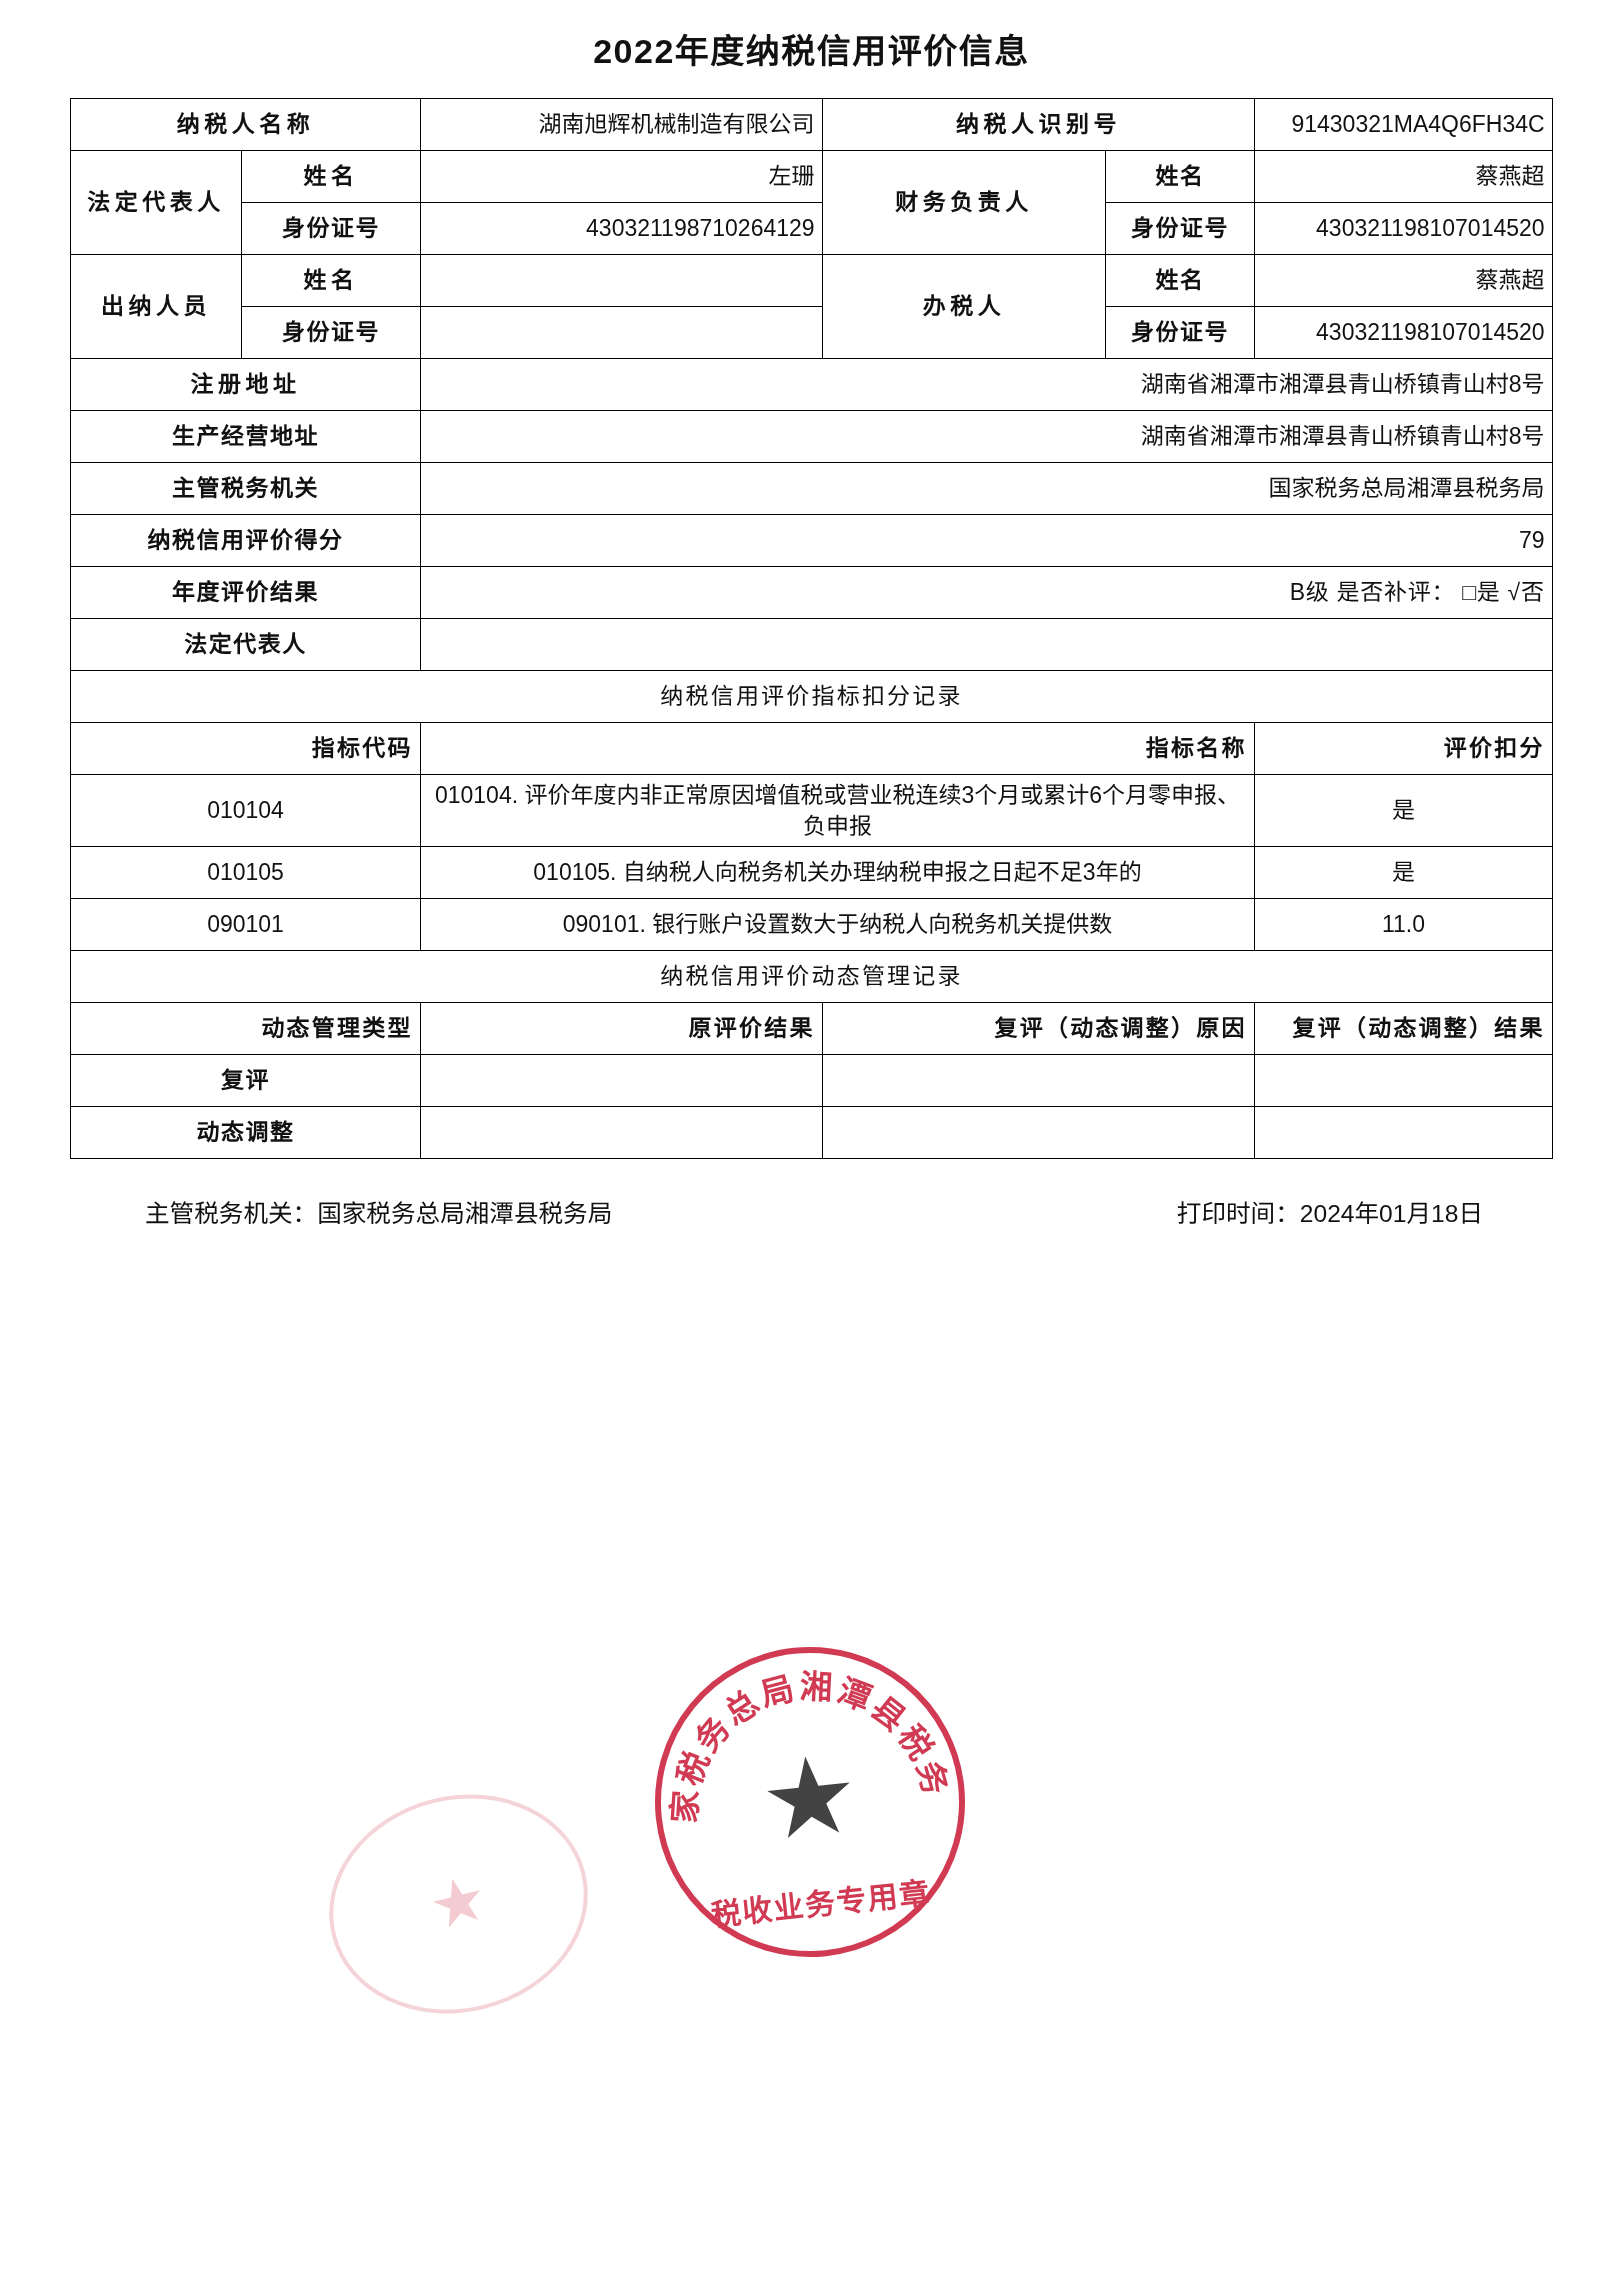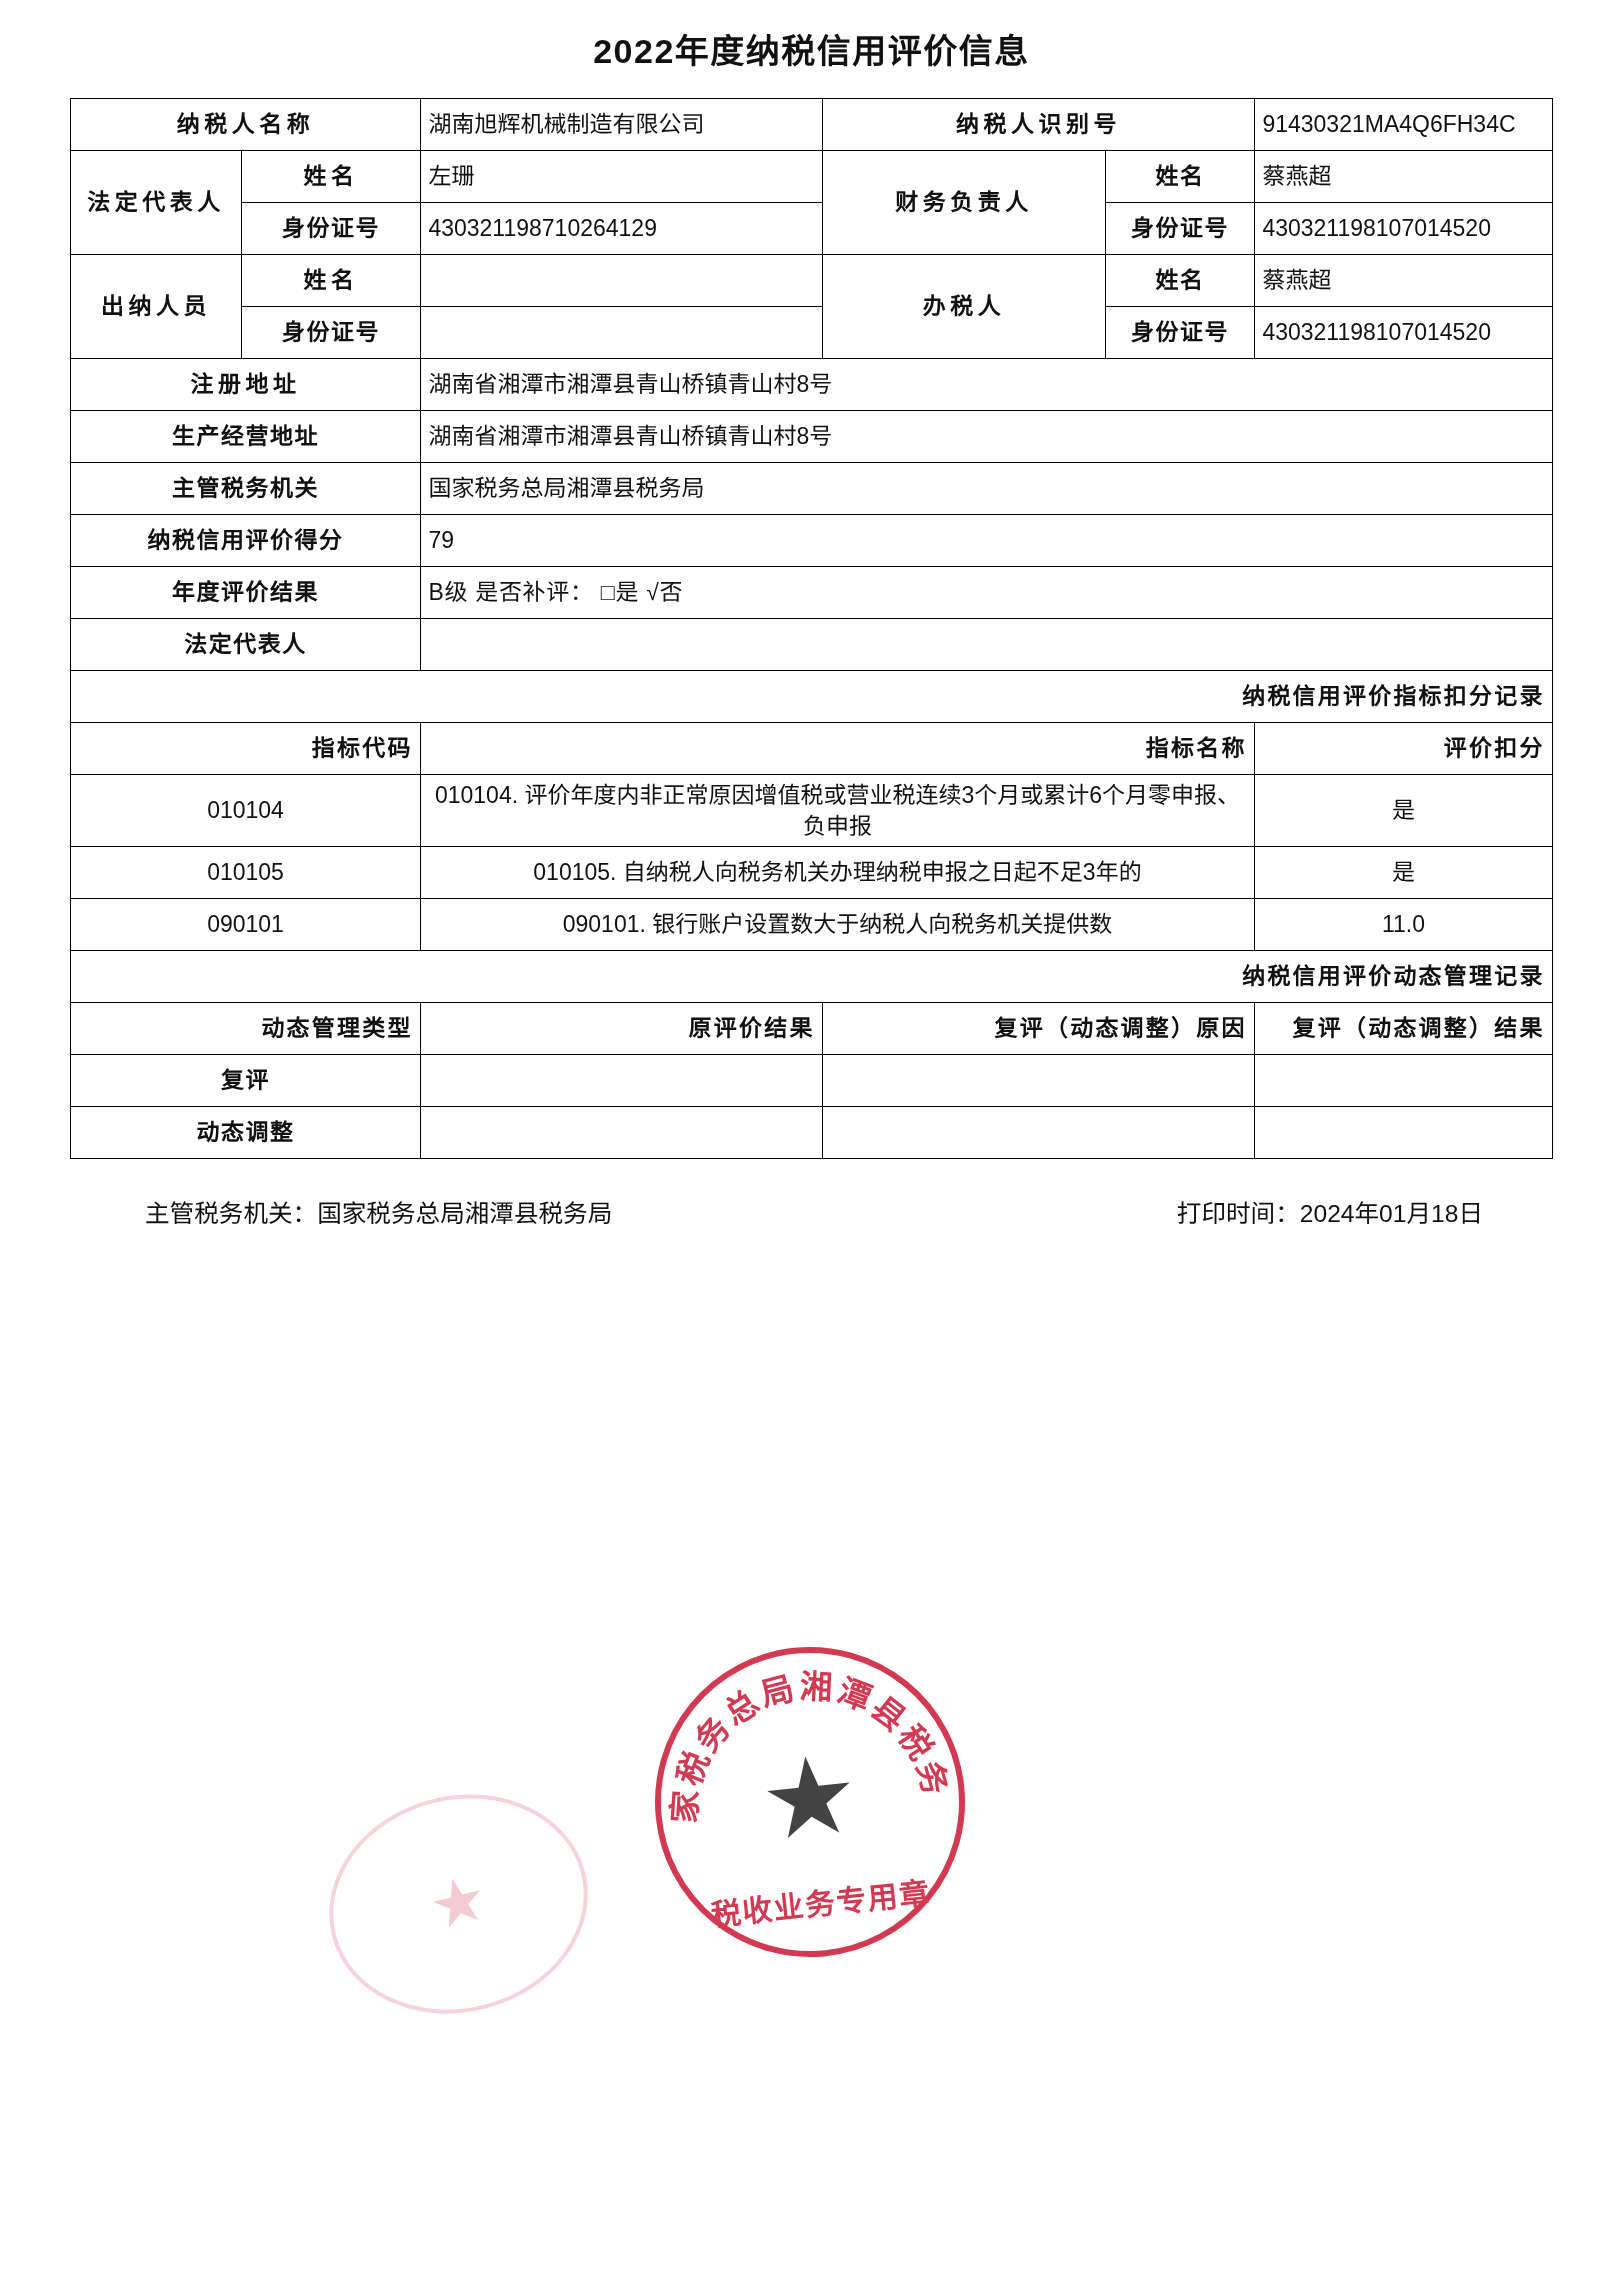--- a/index.html
+++ b/index.html
@@ -51,31 +51,31 @@
     letter-spacing: 4.5px;
     font-size: 23px;
   }
   .lbl-tight {
     text-align: center;
     font-weight: bold;
     letter-spacing: 1.5px;
     font-size: 23px;
   }
   .val {
-    text-align: left;
+    text-align: right;
     padding-left: 12px;
     font-size: 23px;
   }
   .val-c {
     text-align: center;
     font-size: 23px;
   }
   .section-head {
-    text-align: right;
-    font-weight: bold;
+    text-align: center;
+    font-weight: normal;
     letter-spacing: 2.2px;
     font-size: 24px;
     height: 49px;
   }
   .colhead {
     text-align: right;
     font-weight: bold;
     letter-spacing: 2.2px;
     font-size: 24px;
     height: 51px;

